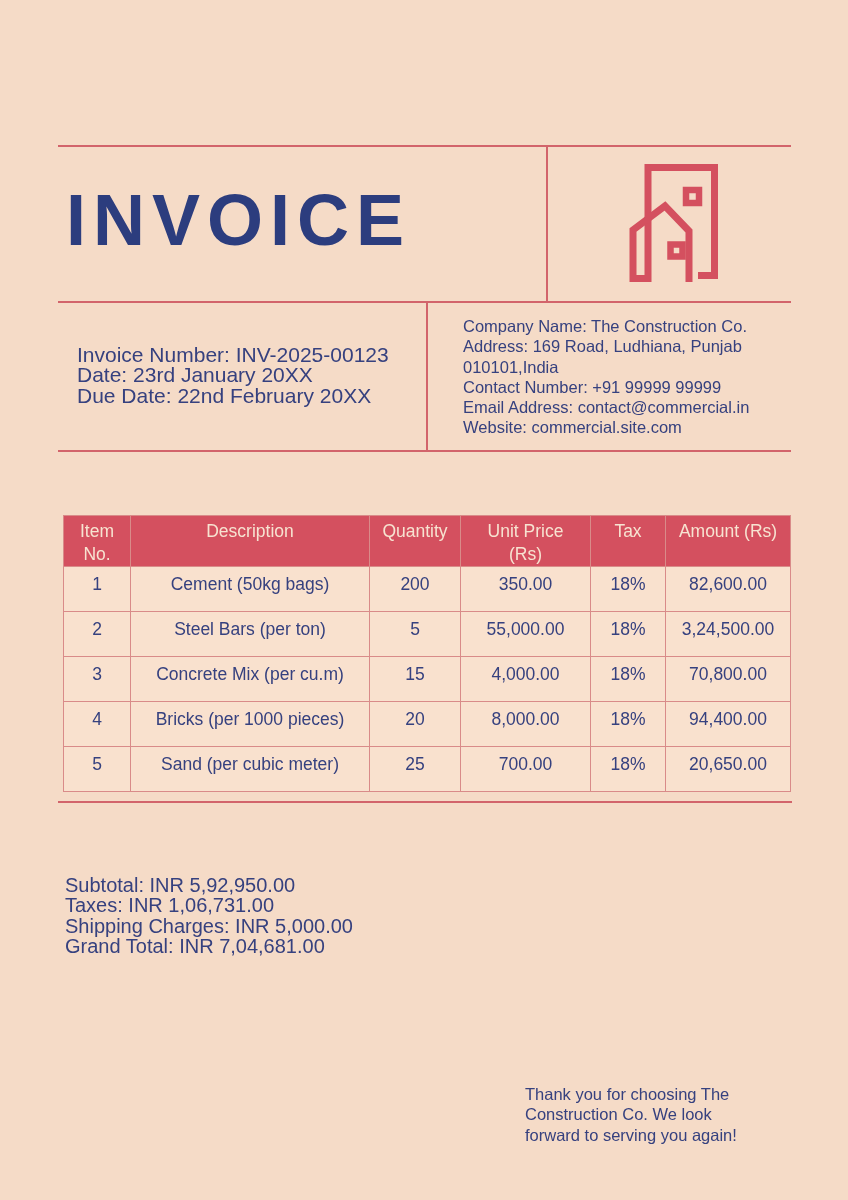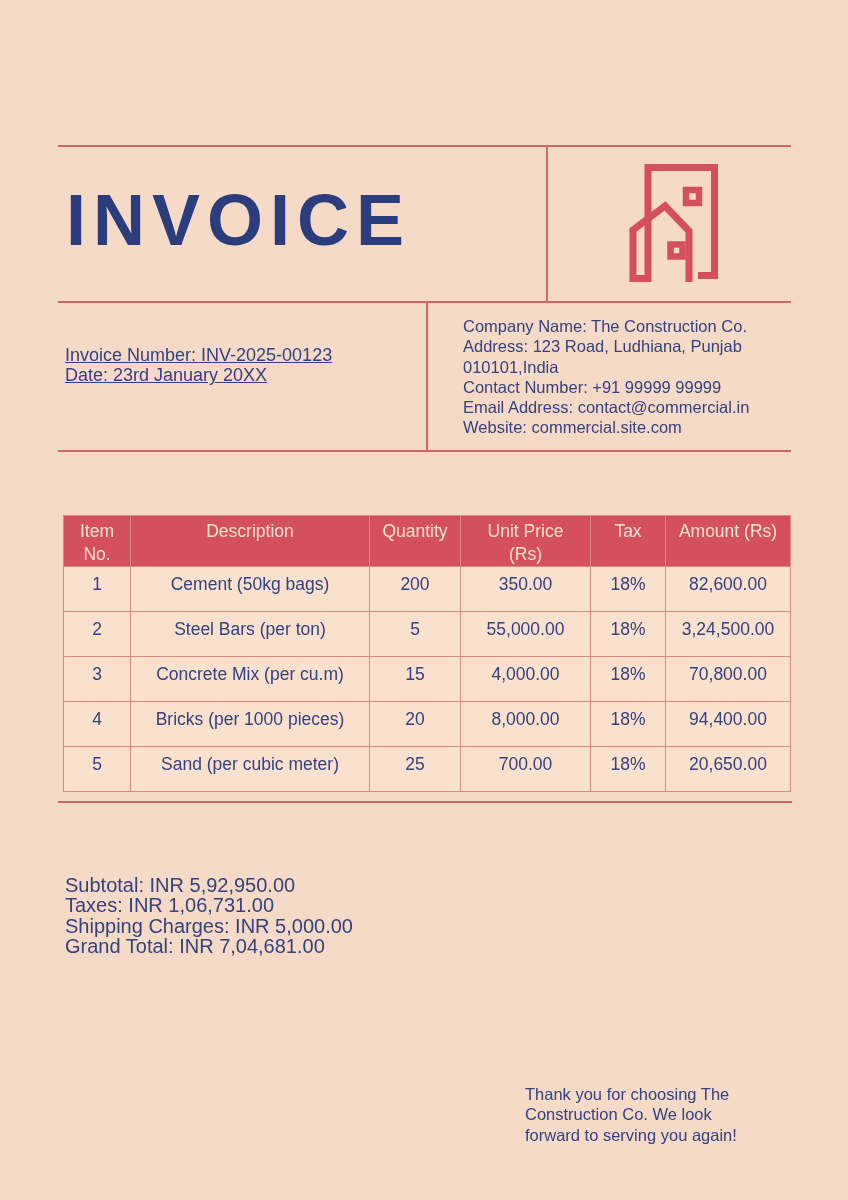--- a/index.html
+++ b/index.html
@@ -30,25 +30,24 @@
     font-weight: bold;
     letter-spacing: 7px;
     line-height: 1;
     color: #2c3d7e;
     white-space: nowrap;
   }
   .logo { position: absolute; left: 628px; top: 161px; }
 
   .meta-block {
     position: absolute;
-    left: 65px;
+    left: 77px;
     top: 345px;
-    font-size: 18px;
+    font-size: 21px;
     line-height: 20.4px;
-    text-decoration: underline;
   }
   .company-block {
     position: absolute;
     left: 463px;
     top: 316px;
     width: 316px;
     font-size: 16.5px;
     line-height: 20.3px;
   }
 
@@ -125,25 +124,26 @@
     <path d="M20 121 L20 6.5 L86.5 6.5 L86.5 114.5 L70 114.5"></path>
     <path d="M5 121 L5 69 L37 45 L61 70 L61 121"></path>
     <path d="M2 117.5 L23 117.5"></path>
     <rect x="58" y="29" width="13" height="13" stroke-width="6.5"></rect>
     <rect x="42.5" y="83.5" width="12" height="12" stroke-width="6.5"></rect>
   </svg>
 
   <div class="meta-block">
     <div>Invoice Number: INV-2025-00123</div>
     <div>Date: 23rd January 20XX</div>
+    <div>Due Date: 22nd February 20XX</div>
   </div>
 
   <div class="company-block">
     <div>Company Name: The Construction Co.</div>
-    <div>Address: 123 Road, Ludhiana, Punjab 010101,India</div>
+    <div>Address: 169 Road, Ludhiana, Punjab 010101,India</div>
     <div>Contact Number: +91 99999 99999</div>
     <div>Email Address: contact@commercial.in</div>
     <div>Website: commercial.site.com</div>
   </div>
 
   <table class="invoice-table">
     <colgroup>
       <col class="col-no">
         <col class="col-desc">
         <col class="col-qty">

